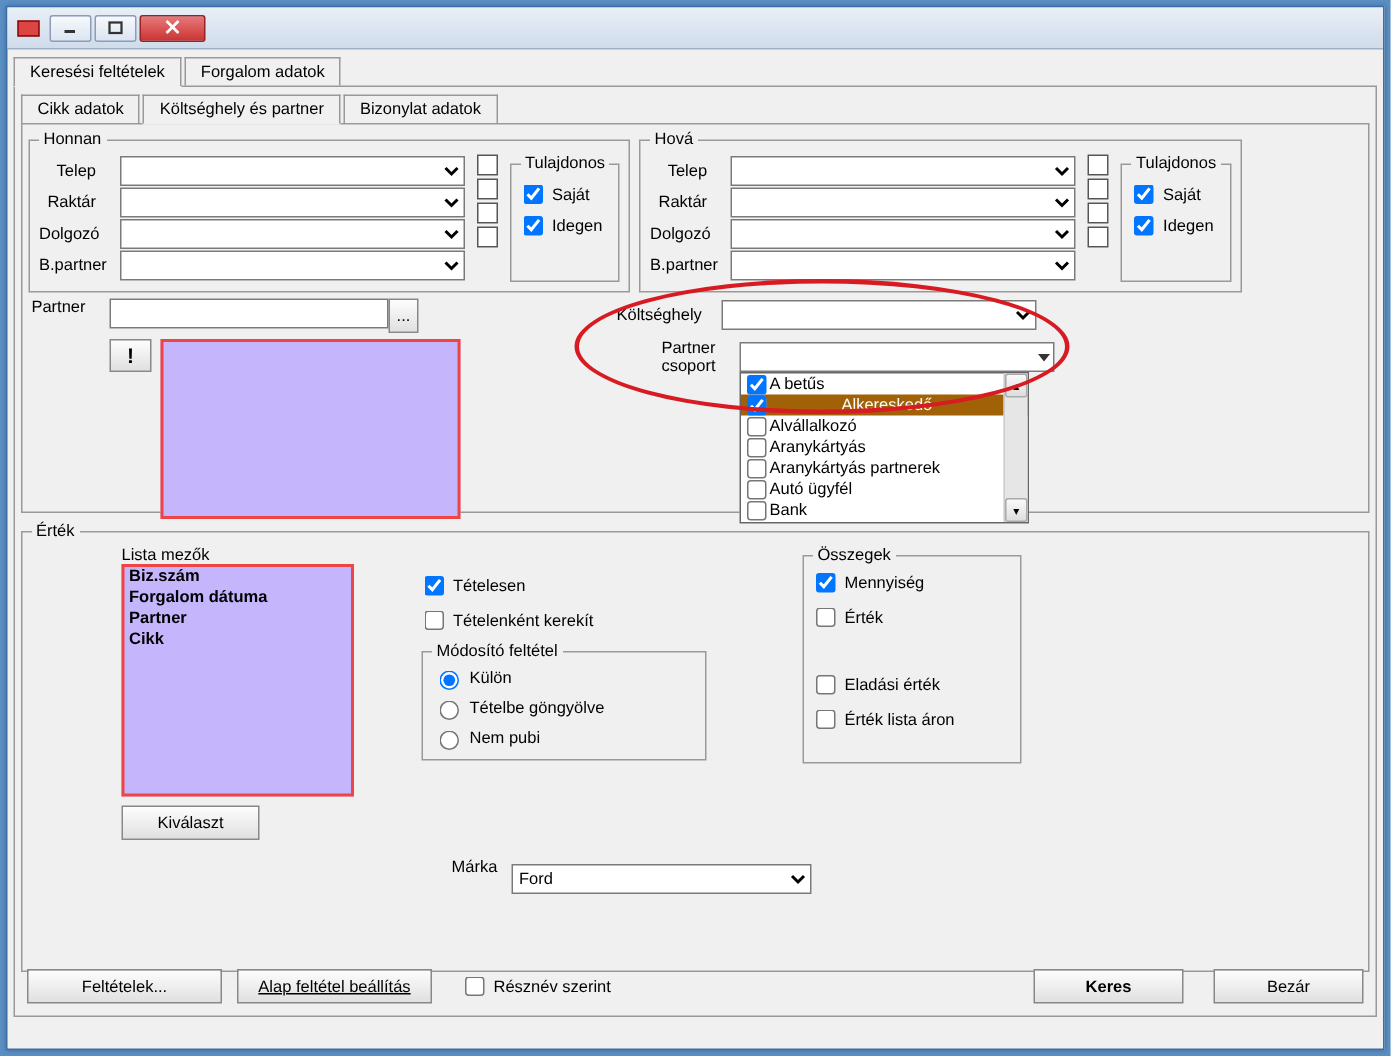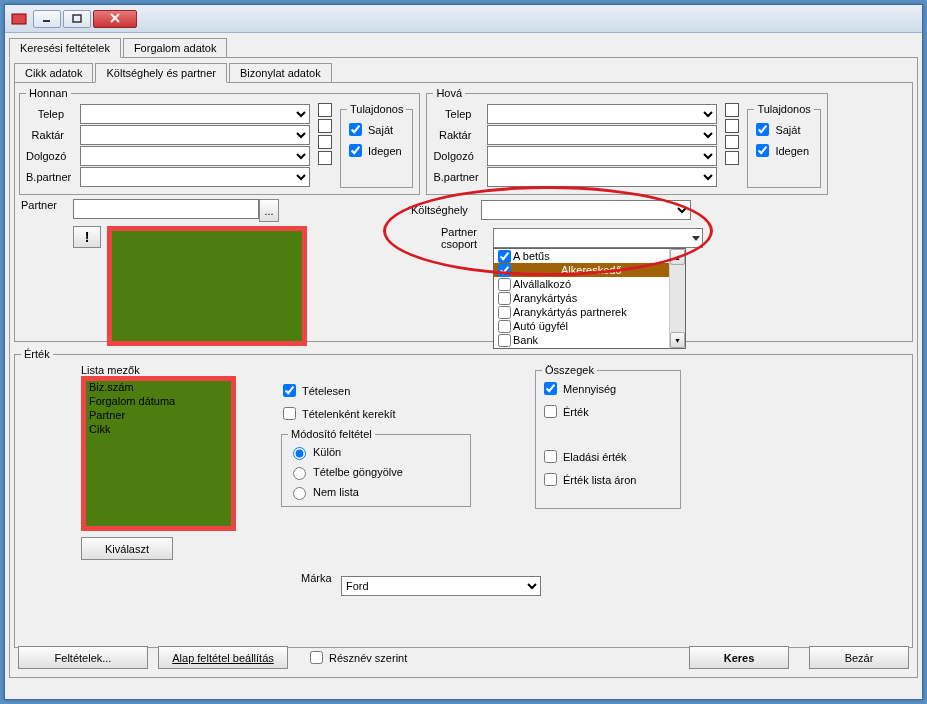--- a/index.html
+++ b/index.html
@@ -29,21 +29,21 @@
 .tulaj { display: flex; flex-direction: column; gap: 4px; padding-top: 2px; }
 .chk-row { display: flex; align-items: center; gap: 4px; }
 .color-boxes { display: flex; flex-direction: column; gap: 2px; margin: 0 2px; }
 .cbox { width: 14px; height: 14px; border: 1px solid #555; background: #fff; }
 .pc-list { position: absolute; border: 1px solid #666; background: #fff; width: 193px; }
 .pc-item { display: flex; align-items: center; padding: 0 2px; height: 14px; line-height: 14px; white-space: nowrap; }
 .pc-item.sel { background: #a16207; color: #fff; gap: 48px; }
 .pc-scroll { position: absolute; right: 0; top: 0; bottom: 0; width: 16px; background: #e6e6e6; border-left: 1px solid #ccc; }
 .pc-scroll-btn { height: 16px; background: linear-gradient(#fafafa,#ddd); border: 1px solid #aaa; border-radius: 2px; display: flex; align-items: center; justify-content: center; font-size: 8px; }
 .ellipse { position: absolute; border: 3px solid #d81b22; border-radius: 50%; pointer-events: none; }
-.listbox { background: #4d7c0f; border: 5px solid #ef4444; }
+.listbox { background: #c4b5fd; border: 2px solid #ef4444; font-weight: bold; }
 .list-item { padding: 0 3px; height: 14px; }
 .triangle-down { display: inline-block; width: 0; height: 0; border-left: 4px solid transparent; border-right: 4px solid transparent; border-top: 5px solid #333; margin-left: 2px; }
 </style>
 </head>
 <body>
 
 <div class="window">
   <div class="titlebar">
     <span class="titlebar-icon">
       <svg width="16" height="16">
@@ -274,21 +274,21 @@
                 <label class="chk-row">
                     <input type="radio" name="mt" checked="" style="">
                     <span>Külön</span>
                   </label>
                 <label class="chk-row" style="margin-top:4px;">
                     <input type="radio" name="mt" style="">
                     <span>Tételbe göngyölve</span>
                   </label>
                 <label class="chk-row" style="margin-top:4px;">
                     <input type="radio" name="mt" style="">
-                    <span>Nem lista</span>
+                    <span>Nem pubi</span>
                   </label>
               </fieldset>
             </div>
 
             <div style="width:170px;">
               <fieldset style="height:145px;margin-left:24px;">
                 <legend>Összegek</legend>
                 <label class="chk-row">
                     <input type="checkbox" checked="" style="">
                     <span>Mennyiség</span>

